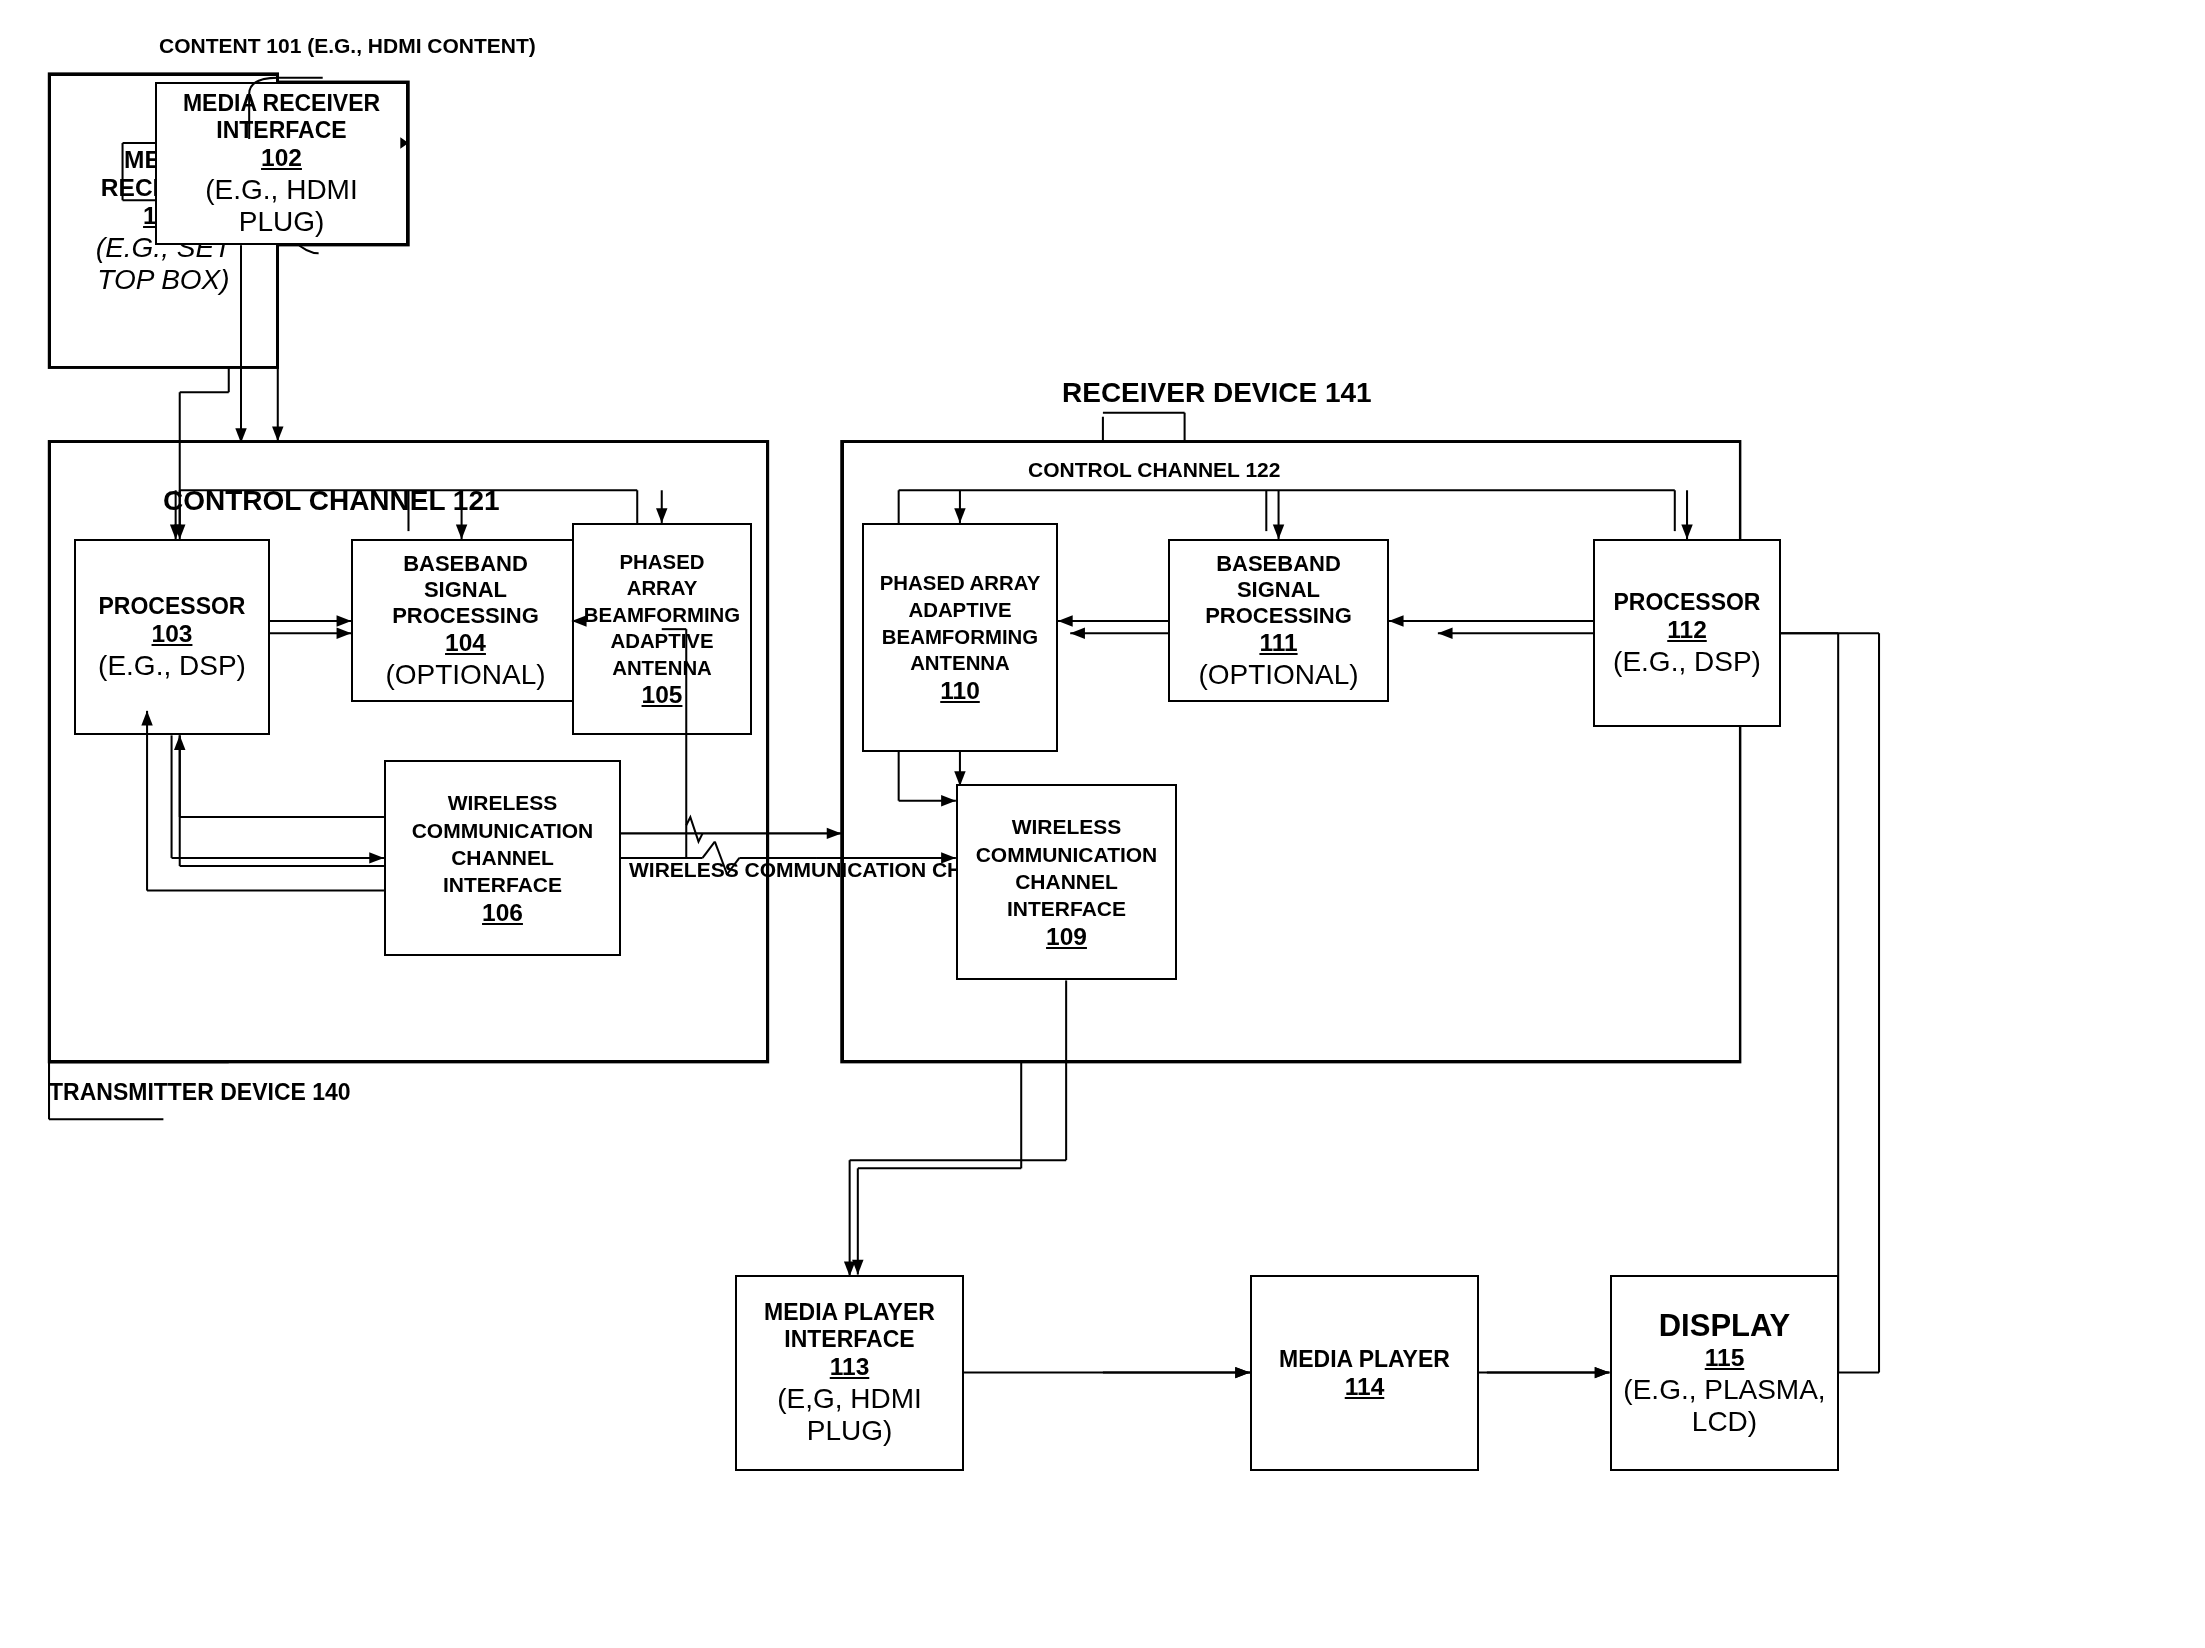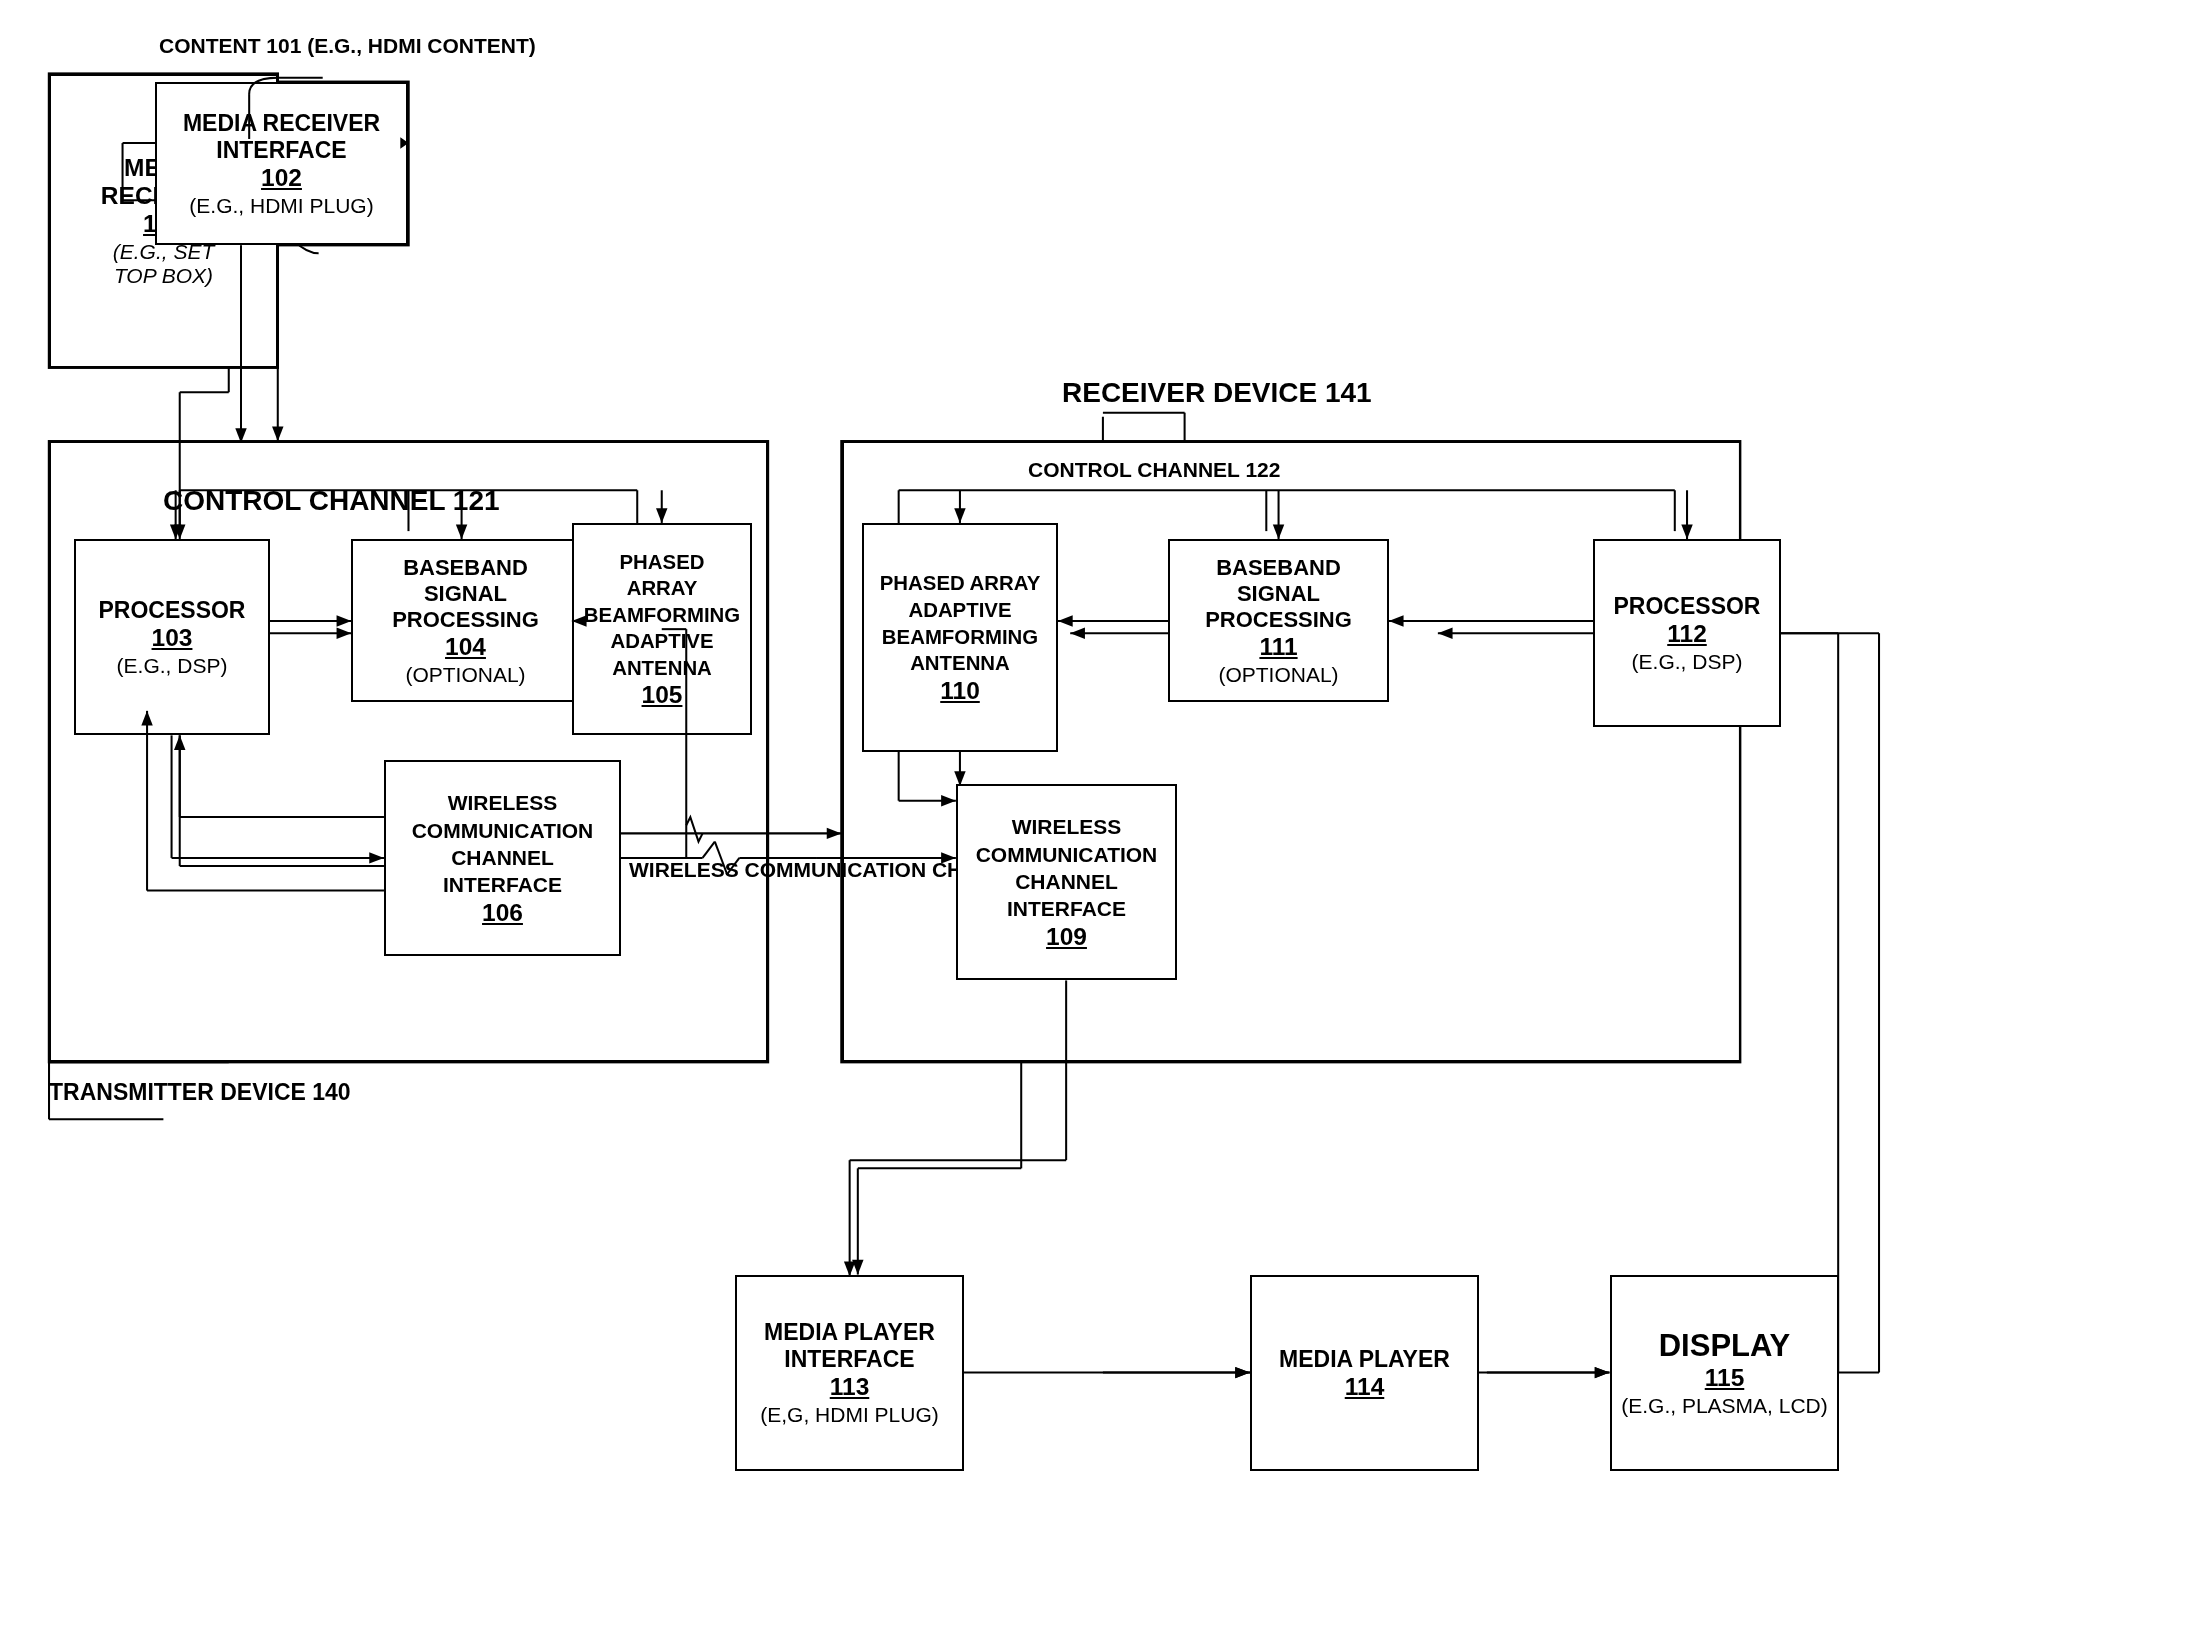--- a/index.html
+++ b/index.html
@@ -30,21 +30,21 @@
       font-weight: bold;
       font-family: Arial, sans-serif;
       padding: 8.2px;
     }
     .box .ref {
       text-decoration: underline;
       font-size: 24.5px;
     }
     .box .sub {
       font-weight: normal;
-      font-size: 21px;
+      font-size: 28px;
       margin-top: 2px;
     }
     .label-text {
       position: absolute;
       font-family: Arial, sans-serif;
       font-size: 23px;
       font-weight: bold;
       text-align: right;
     }
     

